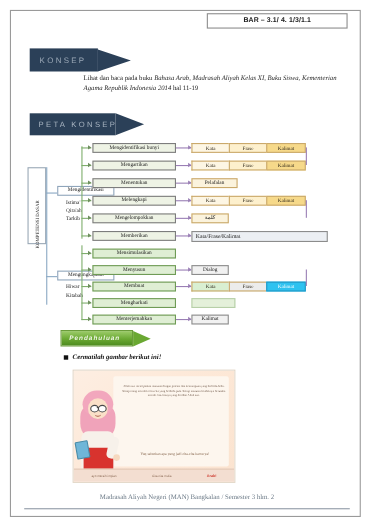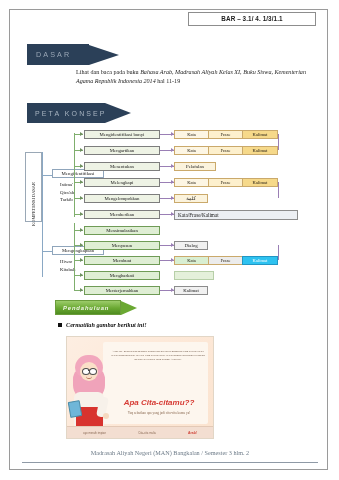--- a/index.html
+++ b/index.html
@@ -444,21 +444,21 @@
 
 <div class="page">
 
   <div class="page-frame"></div>
 
   <div class="header-box"></div>
   <div class="header-text">BAR – 3.1/ 4. 1/3/1.1</div>
 
   <div class="banner" id="materi-banner">
     <div class="banner-body">
-      <span class="banner-label">DASAR</span>
+      <span class="banner-label">KONSEP</span>
     </div>
     <div class="banner-arrow"></div>
   </div>
 
   <div class="materi-text">
     <span class="rm">Lihat dan baca pada buku </span><span>Bahasa Arab, Madrasah Aliyah Kelas XI, Buku Siswa, Kementerian Agama Republik Indonesia 2014</span><span class="rm"> hal 11-19</span>
   </div>
 
   <div class="banner" id="peta-banner">
     <div class="banner-body">
@@ -613,21 +613,20 @@
     <div class="fig fig-hand"></div>
     <div class="fig fig-book"></div>
     <div class="fig fig-hijab-top"></div>
     <div class="fig fig-face"></div>
     <div class="fig fig-glass-l"></div>
     <div class="fig fig-glass-r"></div>
     <div class="fig fig-glass-bridge"></div>
     <div class="fig fig-smile"></div>
 
     <div class="poster-paragraph">Allah swt. menciptakan manusia dengan potensi dan kemampuan yang berbeda-beda. Setiap orang memiliki cita-cita yang berbeda pula. Setiap manusia hendaknya berusaha meraih cita-citanya yang diridhai Allah swt.</div>
-    <div class="poster-title2">Apa Cita-citamu??</div>
     <div class="poster-sub">Yuq sebutkan apa yang jadi cita-cita kamu ya!</div>
 
     <div class="poster-footer">
       <span>ayo meraih impian</span>
       <span>Cita-cita mulia</span>
       <span class="badge">Arab!</span>
     </div>
   </div>
 
   <div class="footer-text">Madrasah Aliyah Negeri (MAN) Bangkalan  / Semester 3 hlm. 2</div>

